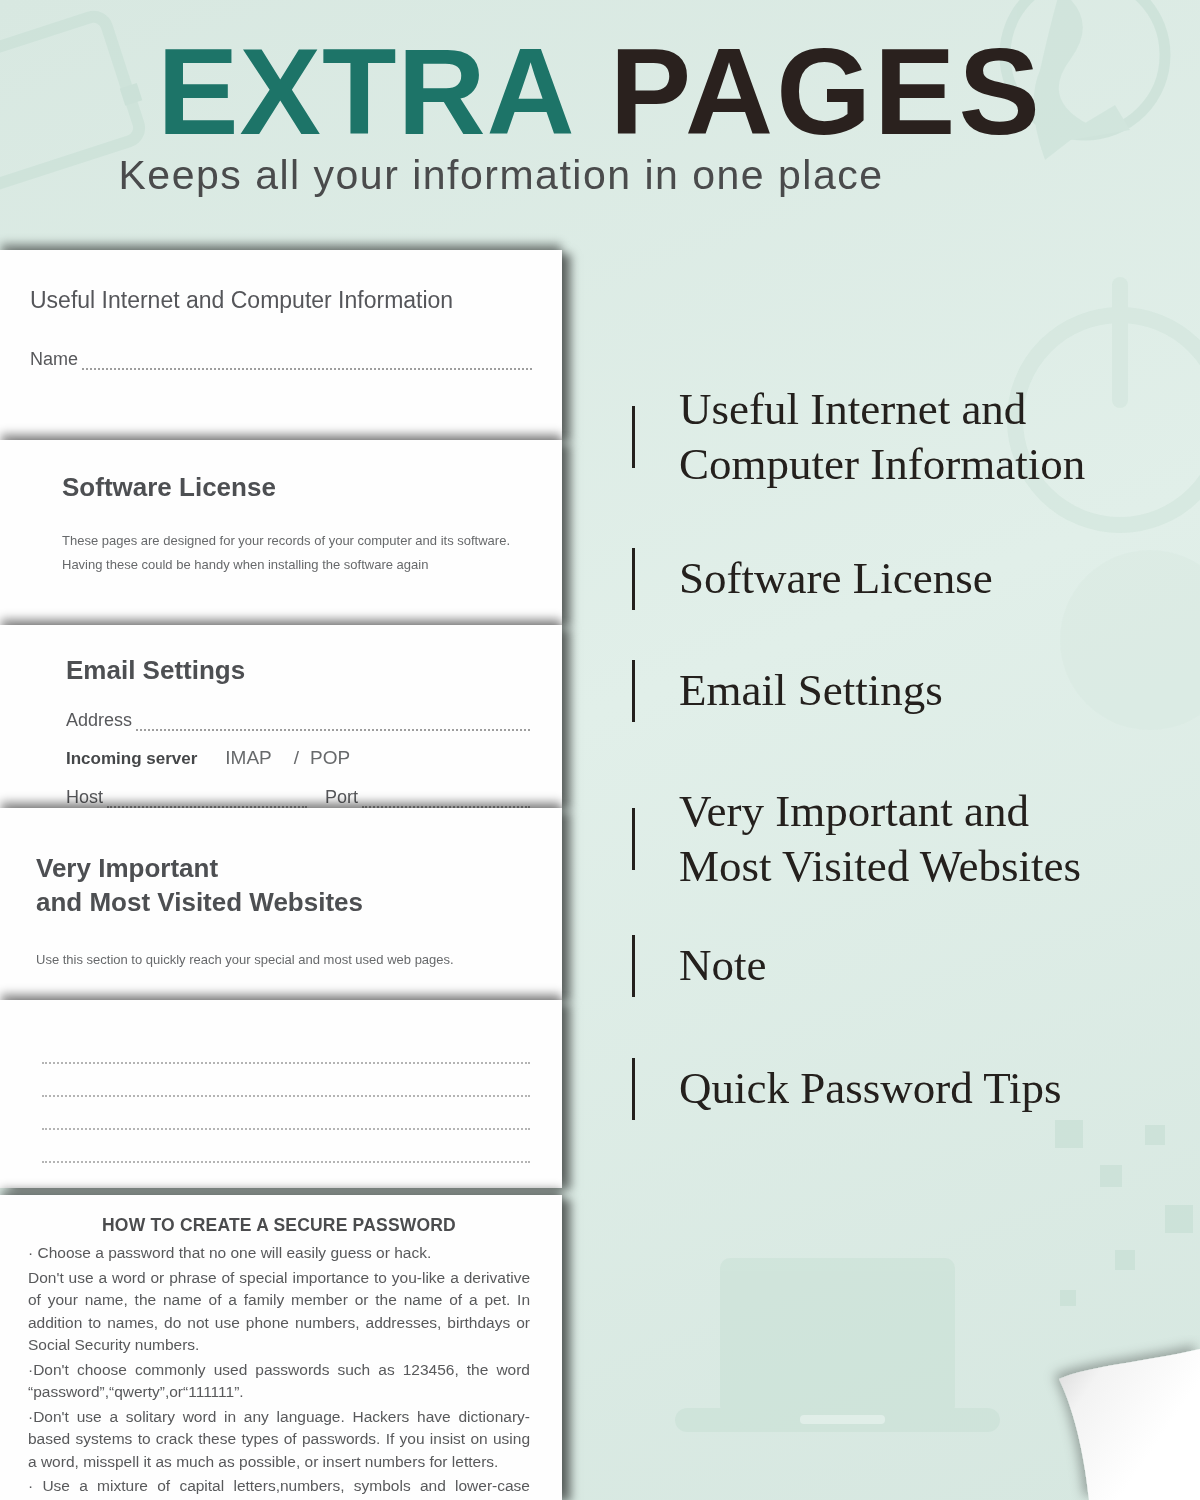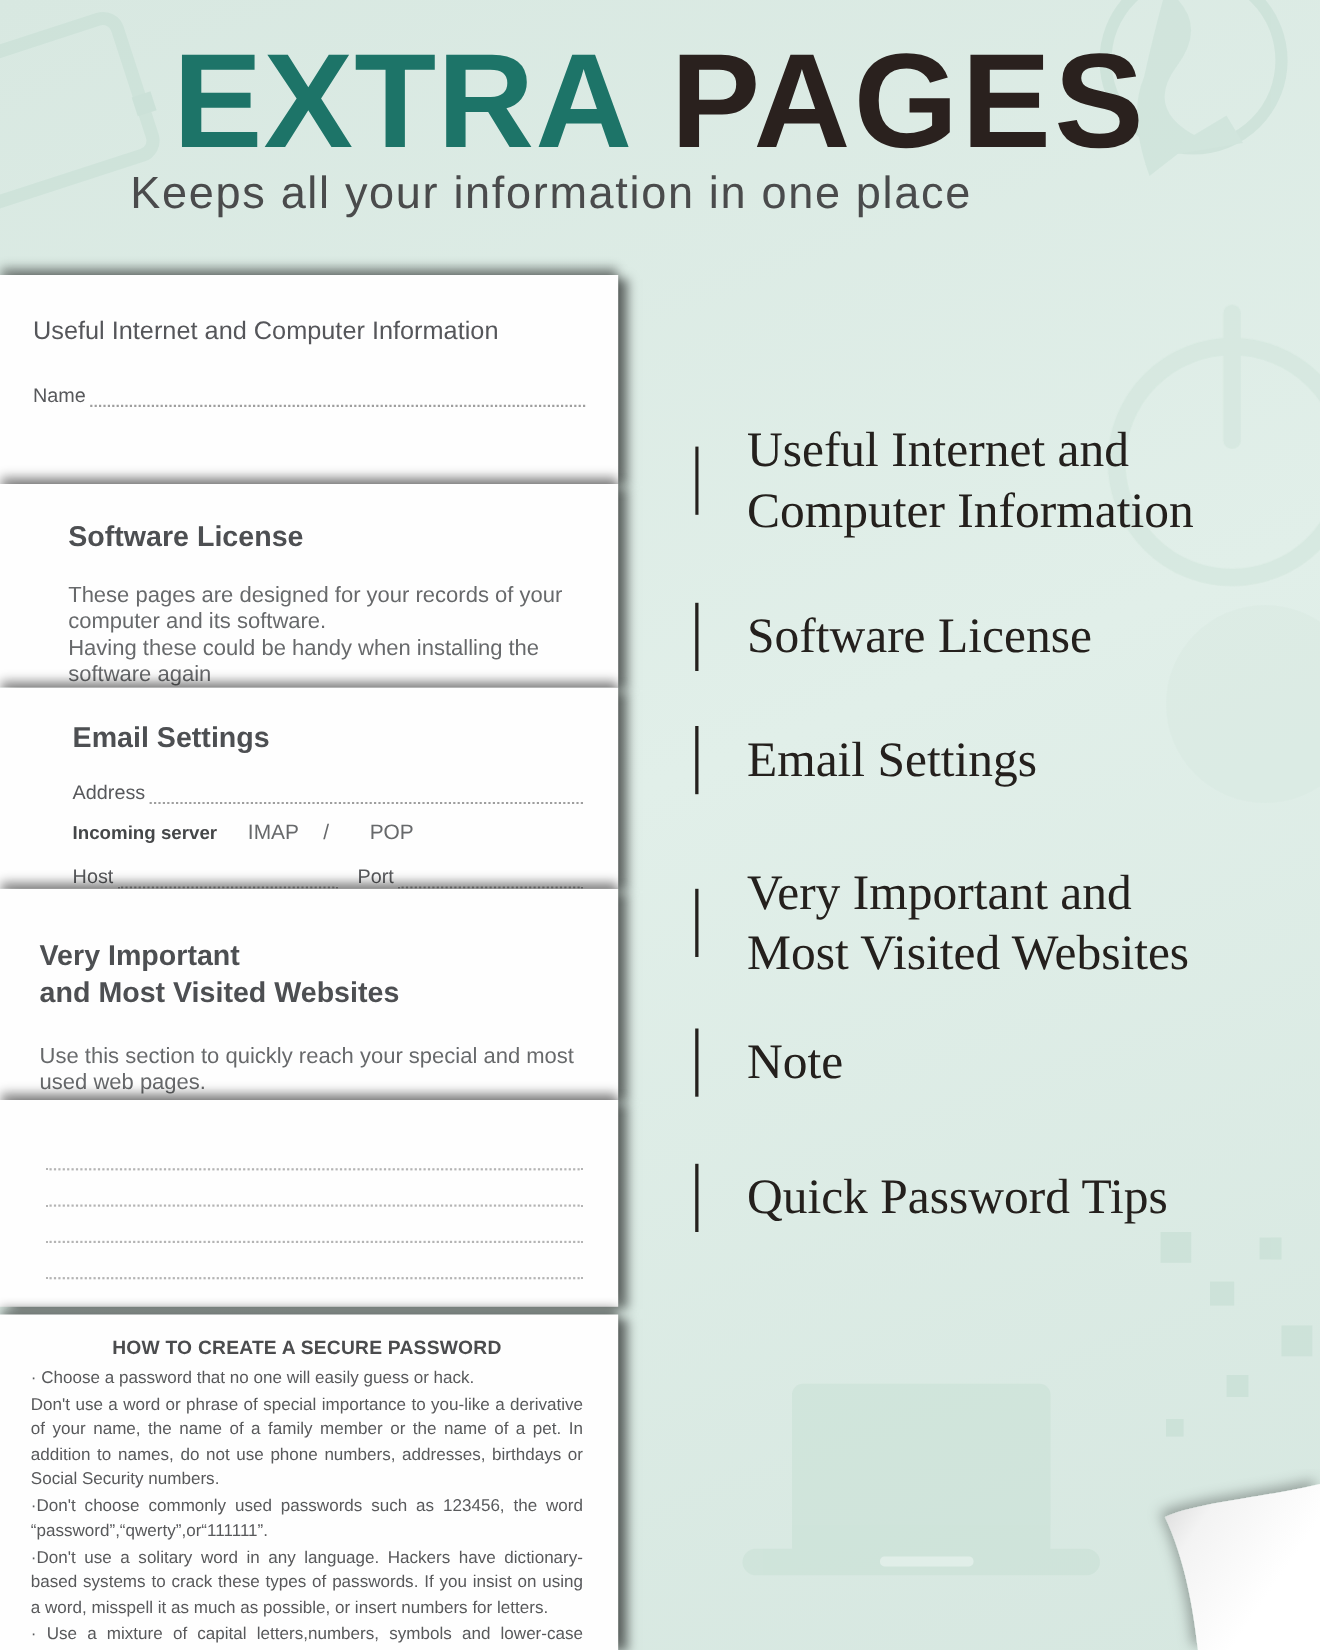--- a/index.html
+++ b/index.html
@@ -41,29 +41,29 @@
   .card3{top:625px;height:183px;padding:30px 32px 0 66px;z-index:5;}
   .card4{top:808px;height:192px;padding:44px 36px 0 36px;z-index:6;}
   .card5{top:1000px;height:188px;padding:30px 32px 0 42px;z-index:7;}
   .card6{top:1195px;height:305px;padding:20px 32px 0 28px;z-index:8;}
   .c1-title{font-size:23px;line-height:1.43;color:#55565a;max-width:430px;}
   .c1-sub{margin-top:26px;font-size:20px;font-weight:bold;color:#3f4144;}
   .field-row{display:flex;align-items:flex-end;margin-top:32px;}
   .field-label{font-size:18px;color:#57585b;flex:0 0 auto;}
   .dotline{flex:1 1 auto;border-bottom:2px dotted #9e9e9e;height:16px;margin-left:4px;}
   .card-h{font-size:26px;font-weight:bold;color:var(--card-head);}
-  .card-p{font-size:20px;line-height:24px;color:var(--card-body);}
+  .card-p{font-size:13px;line-height:24px;color:var(--card-body);}
   .card2 .card-p{margin-top:26px;}
   .card2 .p2{margin-top:0;}
   .card3 .field-row{margin-top:24px;}
   .card3 .row2{display:flex;align-items:baseline;margin-top:16px;}
   .inc-label{font-size:17px;font-weight:bold;color:#454749;}
   .inc-opt{font-size:19px;color:#67696b;margin-left:28px;}
   .inc-sep{font-size:19px;color:#67696b;margin-left:22px;}
-  .inc-opt2{margin-left:37px;}
+  .inc-opt2{margin-left:11px;}
   .card3 .row3{display:flex;align-items:flex-end;margin-top:18px;}
   .card3 .host-line{flex:0 0 200px;}
   .card3 .port-label{margin-left:18px;}
   .card4 .card-h{line-height:1.3;white-space:pre-line;}
   .card4 .card-p{margin-top:28px;max-width:492px;}
   .rule{height:0;border-bottom:2px dotted #b4b4b4;margin-top:31px;}
   .rule:first-child{margin-top:32px;}
   .c6-head{font-size:17.5px;font-weight:bold;color:#4b4c4e;text-align:center;letter-spacing:0.2px;}
   .tip{font-size:15.5px;line-height:22.5px;color:#58595b;text-align:justify;margin-top:2px;}
   .tip.first{margin-top:6px;}

